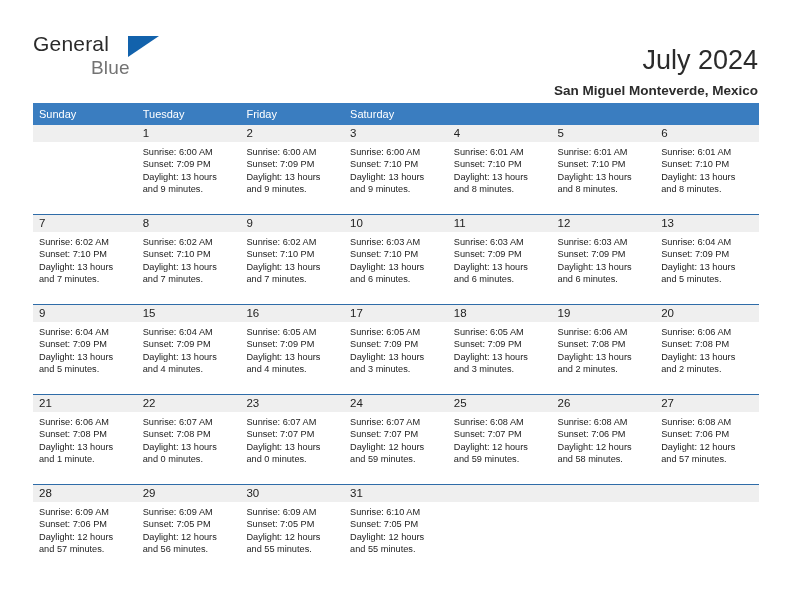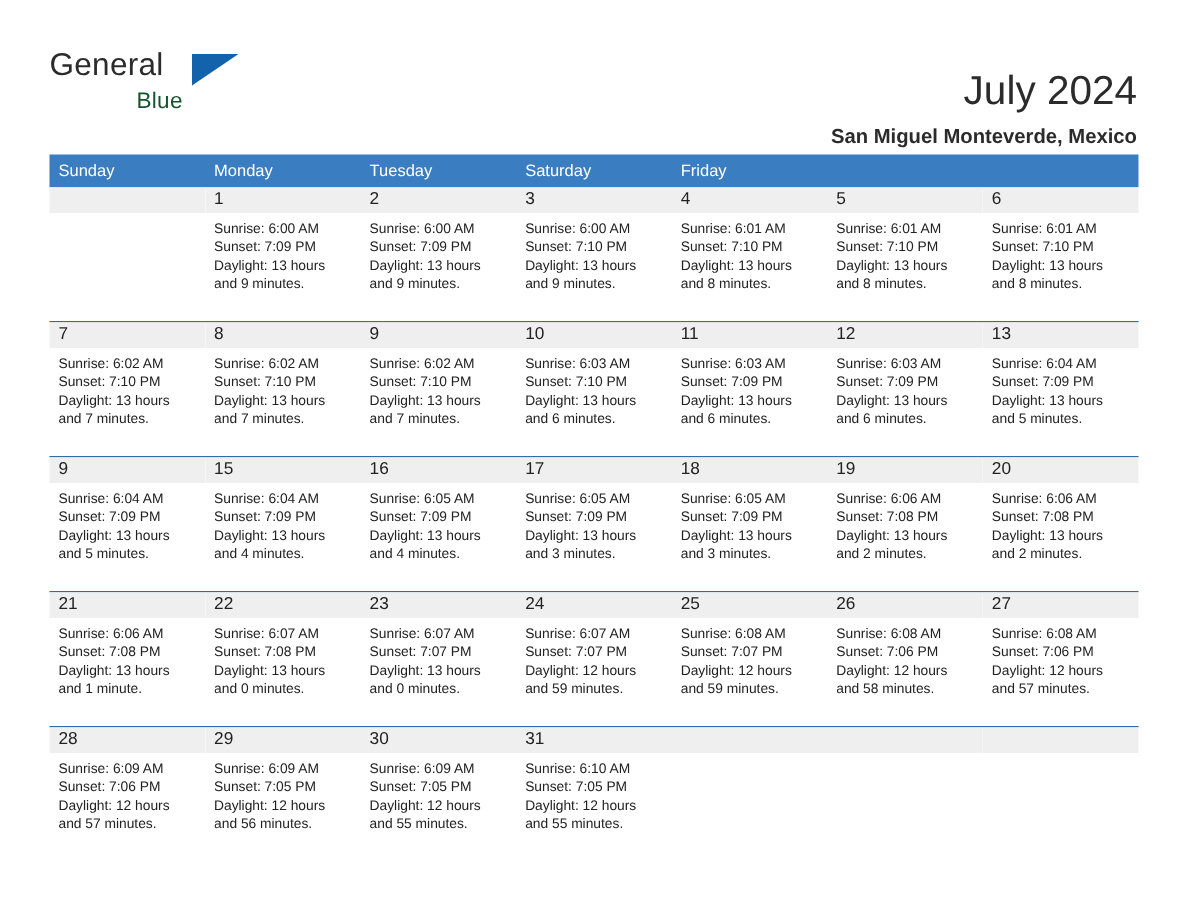--- a/index.html
+++ b/index.html
@@ -54,24 +54,24 @@
     top: 4px;
     width: 0;
     height: 0;
     border-left: 31px solid #1262ac;
     border-bottom: 21px solid transparent;
   }
   .brand-bottom {
     position: absolute;
     left: 58px;
     top: 24px;
-    font-size: 15px;
+    font-size: 19px;
     line-height: 24px;
     letter-spacing: 0.2px;
-    color: #14532d;
+    color: #737373;
     font-weight: 400;
     white-space: nowrap;
   }
 
   .title-block {
     position: absolute;
     right: 34px;
     top: 44px;
     text-align: right;
   }
@@ -177,24 +177,23 @@
       <div class="cal-title">July 2024</div>
       <div class="cal-subtitle">San Miguel Monteverde, Mexico</div>
     </div>
 
   </div>
 
   <div class="calendar">
 
     <div class="dow-row">
       <div class="dow-cell">Sunday</div>
-      <div class="dow-cell">Monday</div>
       <div class="dow-cell">Tuesday</div>
+      <div class="dow-cell">Friday</div>
       <div class="dow-cell">Saturday</div>
-      <div class="dow-cell">Friday</div>
     </div>
 
     <div id="weeks-container">
         <div class="week-row">
           <div class="week-inner">
             <div class="day-cell empty">
               <div class="day-num-band"></div>
               <div class="day-body">
                 <div></div>
                 <div></div>

